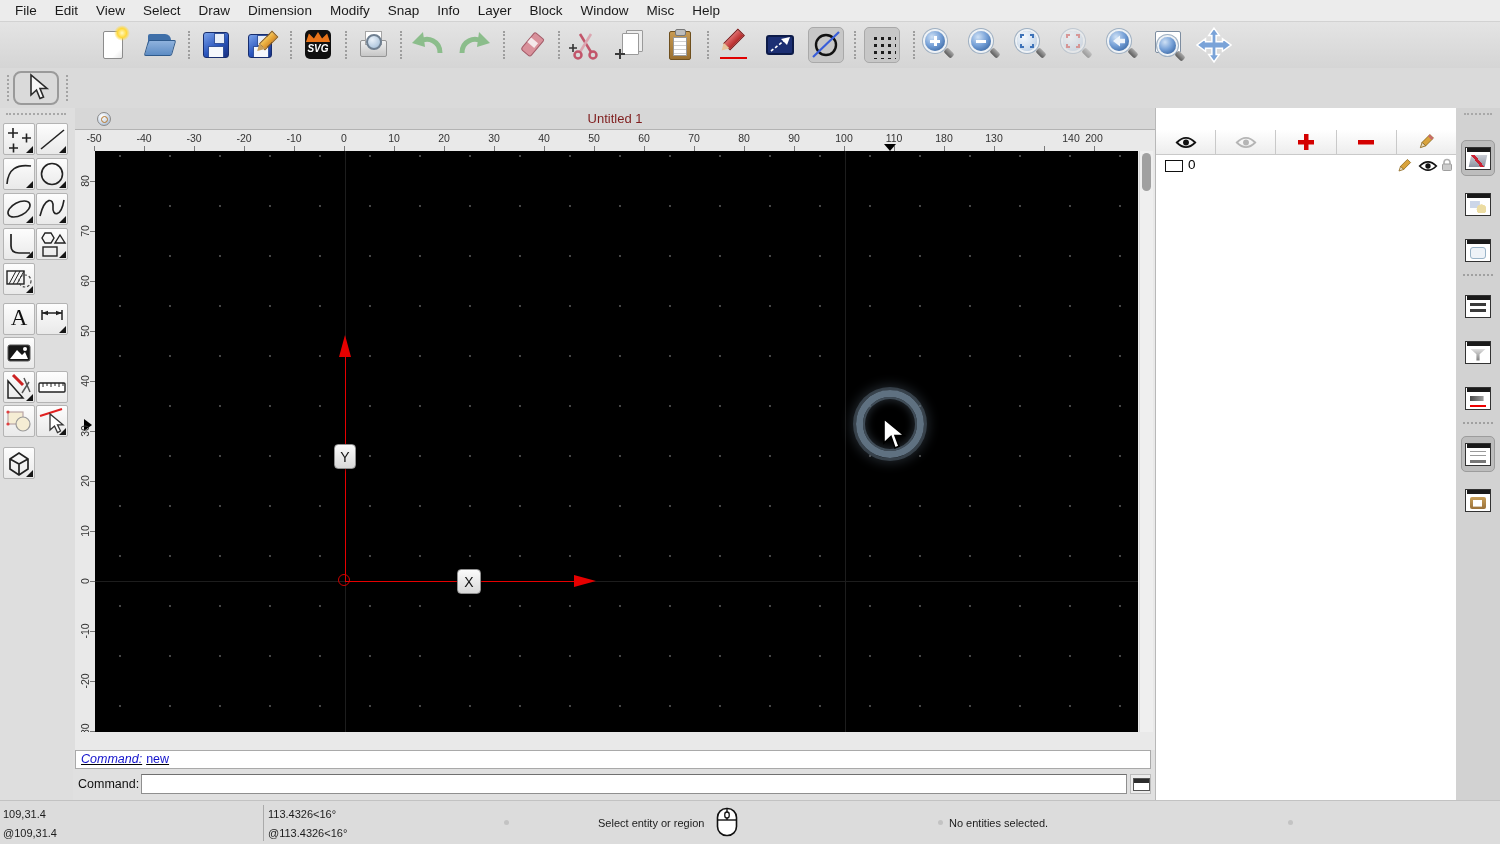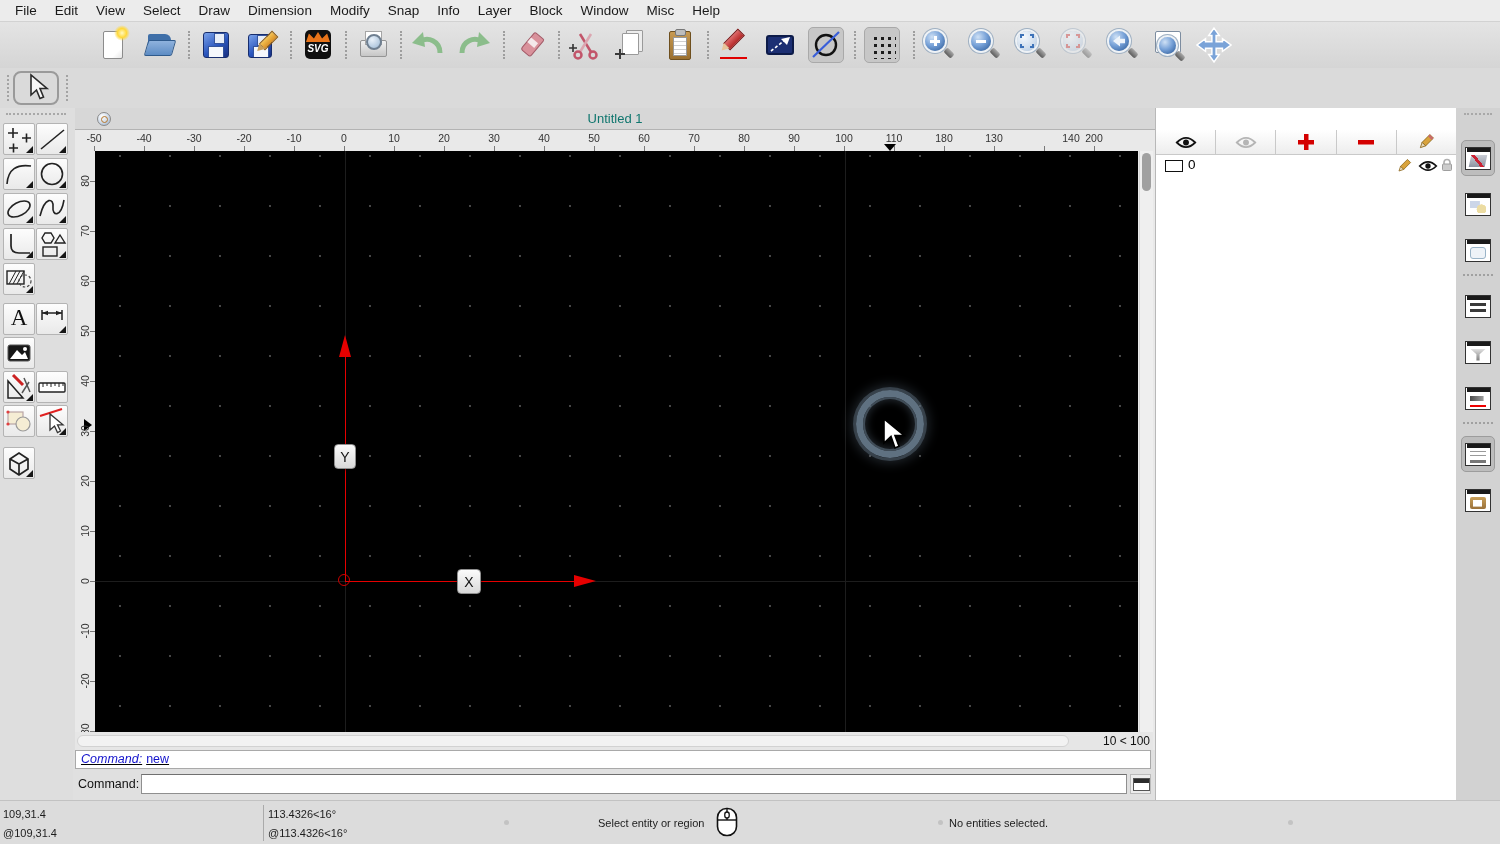--- a/index.html
+++ b/index.html
@@ -94,21 +94,21 @@
   .pbtn.fly::after{content:"";position:absolute;right:1px;bottom:1px;
     border-left:7px solid transparent;border-bottom:7px solid #161616;}
   .pbtn svg{position:absolute;left:0;top:0;}
   .tglyph{position:absolute;left:0;top:1px;width:30px;text-align:center;
     font-family:"Liberation Serif",serif;font-size:23px;color:#111;}
   
   #cwin{position:absolute;left:75px;top:108px;width:1080px;height:642px;background:#e9e9e9;}
   #ctitle{position:absolute;left:0;top:0;width:100%;height:22px;background:#d7d7d7;
     border-bottom:1px solid #b3b3b3;box-sizing:border-box;}
   #ctitle .ttext{position:absolute;left:0;width:100%;text-align:center;line-height:21px;
-    font-size:13px;color:#0f766e;}
+    font-size:13px;color:#7f1d1d;}
   #appico{position:absolute;left:22px;top:4px;width:14px;height:14px;border-radius:50%;
     background:radial-gradient(circle at 35% 30%,#fff,#cdd9e8 55%,#8fa6c0);border:1px solid #8a8a8a;box-sizing:border-box;}
   #appico::after{content:"";position:absolute;left:3px;top:3px;width:5px;height:5px;border-radius:50%;
     border:1.5px solid #b5762a;}
   #hruler{position:absolute;left:0;top:22px;width:1080px;height:21px;background:#e9e9e9;overflow:hidden;}
   .hr-label{position:absolute;top:2px;transform:translateX(-50%);font-size:10.5px;color:#333;}
   .hr-tick{position:absolute;bottom:0;width:1px;height:5px;background:#787878;}
   #hmarker{position:absolute;left:815px;bottom:0;transform:translateX(-50%);width:0;height:0;
     border-left:6px solid transparent;border-right:6px solid transparent;border-top:7px solid #000;}
   #vruler{position:absolute;left:0;top:43px;width:20px;height:581px;background:#e9e9e9;overflow:hidden;}
@@ -560,24 +560,20 @@
     <div class="axbadge" style="left:362px;top:418px">X</div>
     <i id="snapring"></i>
     <svg id="cursor" width="24" height="36" viewBox="0 0 24 36">
       <polygon points="2,2 2,26 9,19.5 13,31 17,29.2 13,18.5 22,18.5" fill="#ffffff" stroke="#000" stroke-width="1.6"></polygon>
     </svg>
   </div>
 
   <div id="vscroll">
     <i id="vthumb"></i>
   </div>
-  <div id="bstrip">
-    <i id="hthumb"></i>
-    <span id="gridstatus">10 &lt; 100</span>
-  </div>
 </div>
 
 <div id="cmdarea">
   <div id="cmdhist">
     <span class="p">Command:</span><span class="v">new</span>
   </div>
   <span id="cmdlabel">Command:</span>
   <input id="cmdinput" type="text" value="" style="">
   <div id="cmdwinbtn"></div>
 </div>

